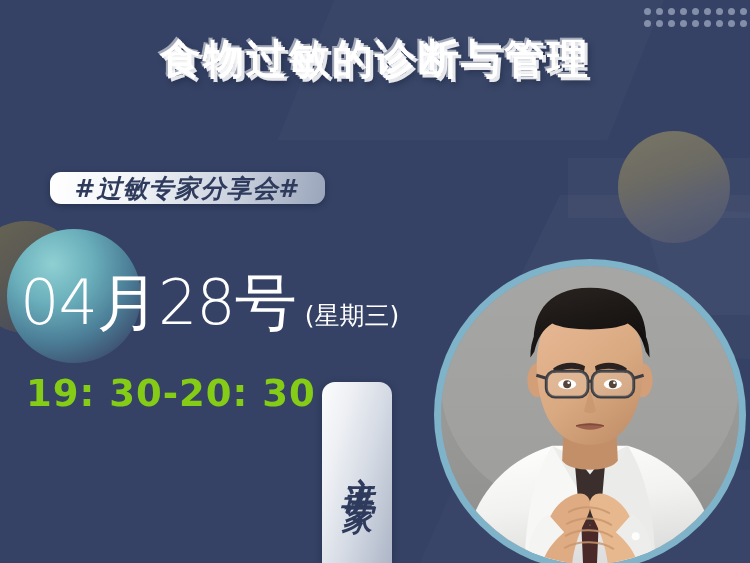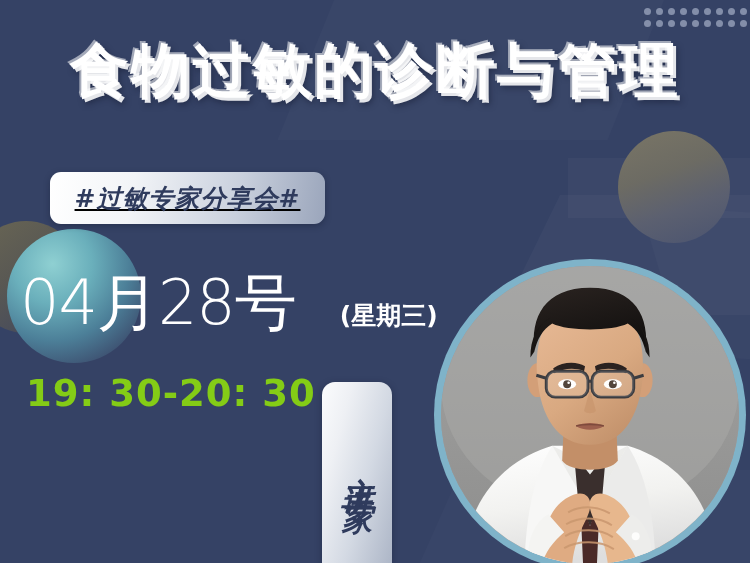--- a/index.html
+++ b/index.html
@@ -123,78 +123,77 @@
   }
 
   
   .title {
     position: absolute;
     left: 0;
     right: 0;
     top: 32px;
     text-align: center;
     font-family: "DejaVu Sans", "Liberation Sans", sans-serif;
-    font-size: 59px;
+    font-size: 41px;
     font-weight: bold;
     letter-spacing: 2px;
     color: #ffffff;
     white-space: nowrap;
     text-shadow:
        3px 3px 0 rgba(255,255,255,0.88),
       -2px -2px 0 rgba(255,255,255,0.55),
        4px 5px 6px rgba(20,26,48,0.55);
   }
 
   
   .tag-badge {
     position: absolute;
     left: 50px;
     top: 172px;
     width: 275px;
-    height: 52px;
+    height: 32px;
     border-radius: 11px;
     background: linear-gradient(100deg, #ffffff 0%, #f2f4f7 30%, #c9d0dd 68%, #9aa5bb 100%);
     box-shadow: 0 2px 6px rgba(15,20,40,0.35);
     display: flex;
     align-items: center;
     justify-content: center;
-    text-decoration: underline;
   }
   .tag-badge-text {
     font-family: "DejaVu Serif", "Liberation Serif", serif;
     font-size: 25px;
     font-weight: bold;
     font-style: italic;
     color: #2f3b5d;
     letter-spacing: 1px;
     white-space: nowrap;
   }
 
   
   .date-row {
     position: absolute;
     left: 20px;
     top: 272px;
     display: flex;
     align-items: baseline;
-    gap: 44px;
   }
   .date-main {
     font-family: "DejaVu Sans", "Liberation Sans", sans-serif;
     font-size: 62px;
     font-weight: 300;
     color: #ffffff;
     letter-spacing: -1px;
     line-height: 1;
   }
   .date-weekday {
     font-family: "DejaVu Sans", "Liberation Sans", sans-serif;
     font-size: 25px;
-    font-weight: bold;
+    font-weight: normal;
     color: #ffffff;
+    margin-left: 9px;
     line-height: 1;
   }
 
   
   .time-text {
     position: absolute;
     left: 26px;
     top: 372px;
     font-family: "DejaVu Sans", "Liberation Sans", sans-serif;
     font-size: 37px;

